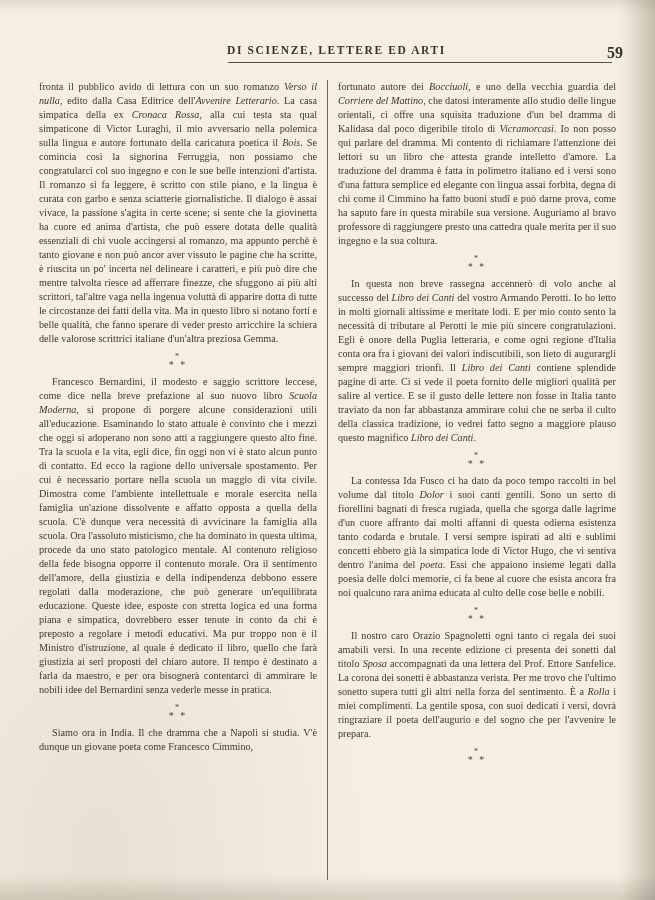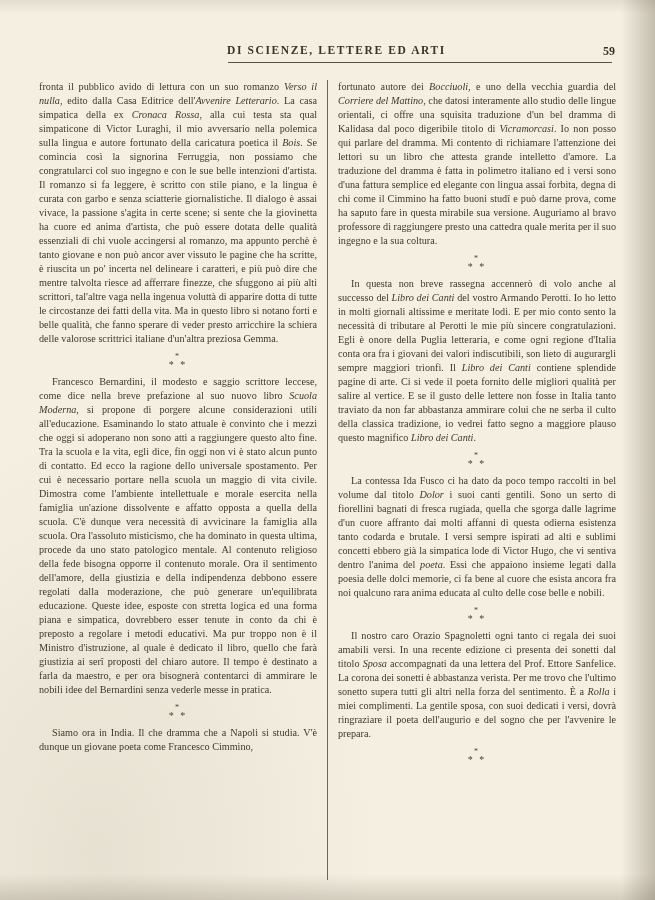--- a/index.html
+++ b/index.html
@@ -30,22 +30,22 @@
     text-align: center;
     font-size: 11.5px;
     font-weight: bold;
     letter-spacing: 1.6px;
     color: #39342b;
     margin-left: 18px;
   }
   .page-number {
     position: absolute;
     top: 44px;
-    right: 40px;
-    font-size: 12px;
+    right: 32px;
+    font-size: 16px;
     font-weight: bold;
     color: #39342b;
   }
   .header-rule {
     position: absolute;
     top: 62px;
     left: 228px;
     width: 384px;
     height: 0;
     border-top: 1px solid #575044;

